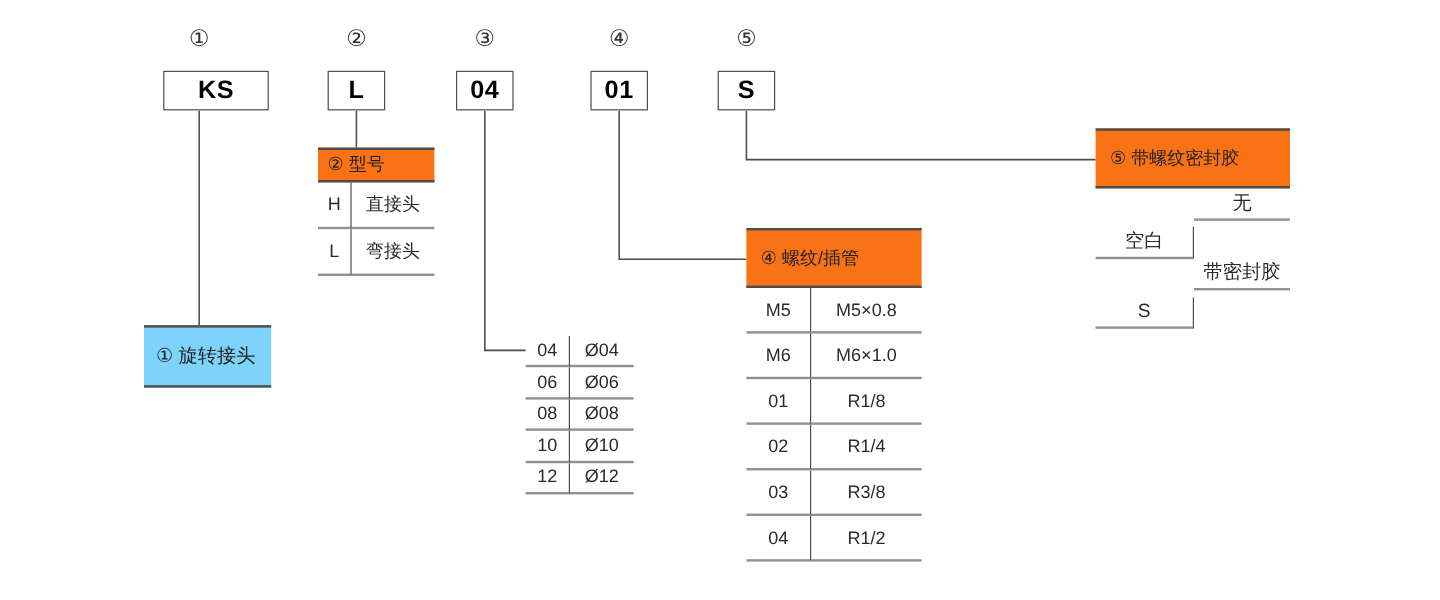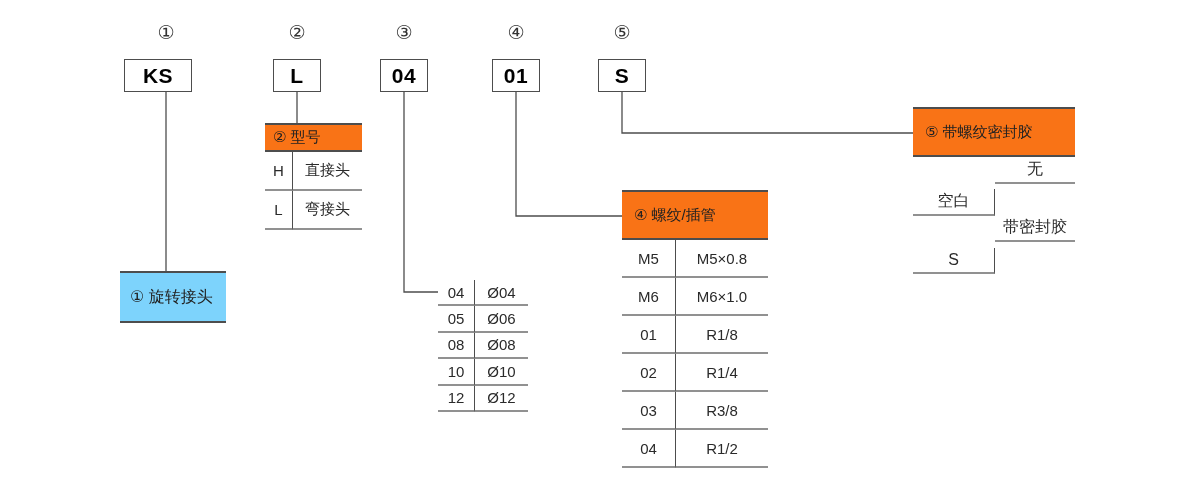--- a/index.html
+++ b/index.html
@@ -14,21 +14,21 @@
     position:absolute;top:23px;height:20px;text-align:center;
     font-size:19px;color:#333;line-height:20px;
   }
   
   .code-box{
     position:absolute;top:59px;height:33px;box-sizing:border-box;
     border:1.5px solid #4d4d4d;background:#fff;
     display:flex;align-items:center;justify-content:center;
     font-weight:bold;font-size:21px;color:#000;letter-spacing:0.5px;
   }
-  .b-ks{left:124px;width:68px;}
+  .b-ks{left:136px;width:88px;}
   .c-ks{left:128px;width:76px;}
   .b-l {left:273px;width:48px;}
   .c-l {left:273px;width:48px;}
   .b-04{left:380px;width:48px;}
   .c-04{left:380px;width:48px;}
   .b-01{left:492px;width:48px;}
   .c-01{left:492px;width:48px;}
   .b-s {left:598px;width:48px;}
   .c-s {left:598px;width:48px;}
 
@@ -118,21 +118,21 @@
       </div>
   </div>
 
   <div class="dtable t3">
     <div class="tbody">
         <div class="trow">
           <div class="tcell code">04</div>
           <div class="tcell desc">Ø04</div>
         </div>
         <div class="trow">
-          <div class="tcell code">05</div>
+          <div class="tcell code">06</div>
           <div class="tcell desc">Ø06</div>
         </div>
         <div class="trow">
           <div class="tcell code">08</div>
           <div class="tcell desc">Ø08</div>
         </div>
         <div class="trow">
           <div class="tcell code">10</div>
           <div class="tcell desc">Ø10</div>
         </div>

